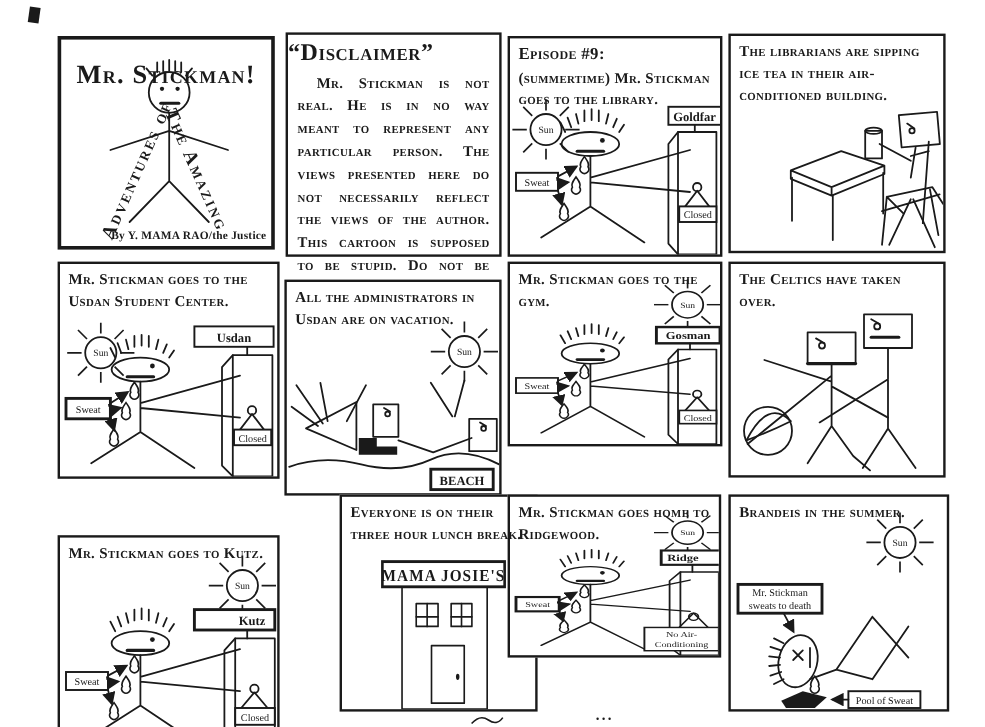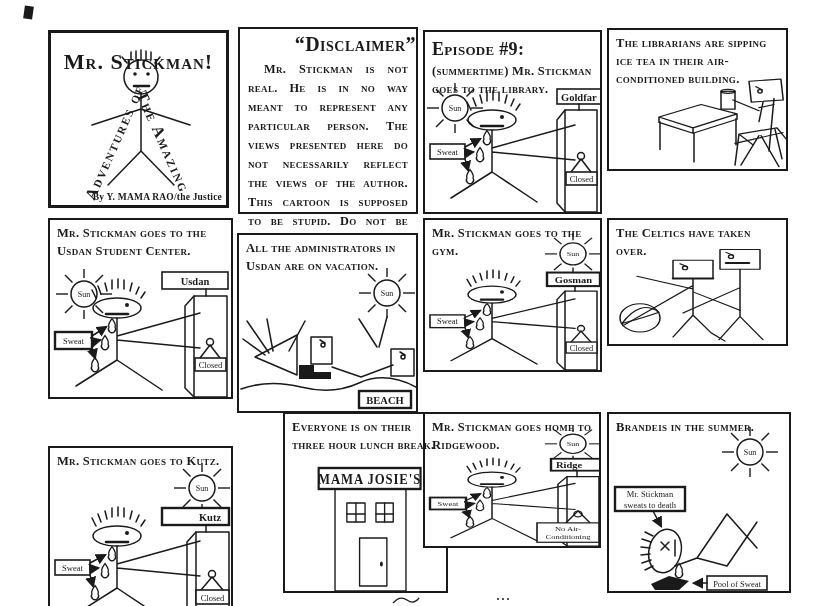--- a/index.html
+++ b/index.html
@@ -13,21 +13,21 @@
     position:absolute;box-sizing:border-box;
     border:2px solid #1a1a1a;background:#fff;
   }
   .panel-thick{border-width:3px;}
   .cap{
     position:absolute;left:0;top:0;right:0;z-index:3;
     padding:4px 6px 0 7px;
     font-variant:small-caps;font-weight:600;
     font-size:12.5px;line-height:1.45;letter-spacing:.3px;
   }
-  .cap .ep{display:block;font-weight:700;font-size:18px;}
+  .cap .ep{display:block;font-weight:700;font-size:14px;}
   svg.scene{position:absolute;left:0;top:0;width:100%;height:100%;z-index:1;}
   .ln{stroke:#1a1a1a;stroke-width:1.5;fill:none;stroke-linecap:round;stroke-linejoin:round;}
   .thk{stroke-width:2.6;}
   .fil{fill:#1a1a1a;stroke:none;}
   .box{fill:#ffffff;stroke:#1a1a1a;stroke-width:1.6;}
   .box2{fill:#ffffff;stroke:#1a1a1a;stroke-width:2.4;}
   svg text{font-family:"Liberation Serif",serif;fill:#1a1a1a;}
   svg text.sm{font-size:8px;}
   svg text.md{font-size:8.5px;}
   svg text.sign{font-size:10.5px;font-weight:bold;}
@@ -42,21 +42,21 @@
     font-variant:small-caps;font-weight:700;font-size:16px;letter-spacing:2px;
   }
   .vleft{left:-16px;top:100px;transform:rotate(-66deg);}
   .vright{left:32px;top:100px;transform:rotate(66deg);}
   .byline{
     position:absolute;right:4px;bottom:3px;z-index:3;
     font-size:9.5px;font-weight:600;letter-spacing:.2px;
   }
   
   .d-head{
-    text-align:right;font-variant:small-caps;font-weight:700;
+    text-align:left;font-variant:small-caps;font-weight:700;
     font-size:20px;letter-spacing:.5px;padding-top:4px;
   }
   .d-body{
     padding:4px 8px 0 8px;text-align:justify;text-indent:16px;
     font-variant:small-caps;font-weight:600;font-size:12.3px;
     line-height:1.55;letter-spacing:.3px;word-spacing:2px;
   }
   
   .blob{position:absolute;background:#1a1a1a;}
   .artifact-svg{position:absolute;}
@@ -145,21 +145,21 @@
       <rect class="ln" x="140" y="78" width="32" height="102"></rect>
       <path class="ln" d="M140,78 L132,88 L132,171 L140,180"></path>
       <circle class="ln" cx="156" cy="124" r="3.5"></circle>
       <path class="ln" d="M146,140 L156,127 L166,140"></path>
       <rect class="box" x="141" y="140" width="31" height="13"></rect>
       <text class="md" x="156.5" y="150" text-anchor="middle">Closed</text>
     </g>
   </svg>
 </div>
 
-<div class="panel" style="left:607px;top:28px;width:181px;height:143px;padding-left:25px;">
+<div class="panel" style="left:607px;top:28px;width:181px;height:183px;padding-left:25px;">
   <div class="cap">The librarians are sipping ice tea in their air-conditioned building.</div>
   <svg class="scene" viewBox="0 0 177 179" preserveAspectRatio="none">
     <g>
       <path class="ln" d="M50,112 L92,96 L128,108 L84,126 Z M50,112 L50,119 L84,133 L128,115 L128,108 M84,126 L84,133"></path>
       <path class="ln" d="M51,118 L51,154 M85,133 L85,170 M127,114 L127,148"></path>
     </g>
     <g>
       <rect class="ln" x="112" y="79" width="14" height="23"></rect>
       <ellipse class="ln" cx="119" cy="79" rx="7" ry="2.6"></ellipse>
     </g>
@@ -262,21 +262,21 @@
       <rect class="ln" x="140" y="84" width="32" height="93"></rect>
       <path class="ln" d="M140,84 L132,94 L132,168 L140,177"></path>
       <circle class="ln" cx="156" cy="128" r="3.5"></circle>
       <path class="ln" d="M146,144 L156,131 L166,144"></path>
       <rect class="box" x="141" y="144" width="31" height="13"></rect>
       <text class="md" x="156.5" y="154" text-anchor="middle">Closed</text>
     </g>
   </svg>
 </div>
 
-<div class="panel" style="left:607px;top:218px;width:181px;height:128px;">
+<div class="panel" style="left:607px;top:218px;width:181px;height:180px;">
   <div class="cap">The Celtics have taken over.</div>
   <svg class="scene" viewBox="0 0 177 176" preserveAspectRatio="none">
     <g>
       <rect class="ln" x="64" y="57" width="40" height="26"></rect>
       <path class="ln thk" d="M64,83 L104,83"></path>
       <circle class="ln" cx="76" cy="68" r="2.5"></circle>
         <path class="ln" d="M71,62 L78,66"></path>
       <path class="ln" d="M84,83 L84,135 M84,98 L28,80 M84,93 L14,150 M84,102 L131,128 M84,135 L64,166 M84,135 L102,160 L116,172"></path>
     </g>
     <g>

